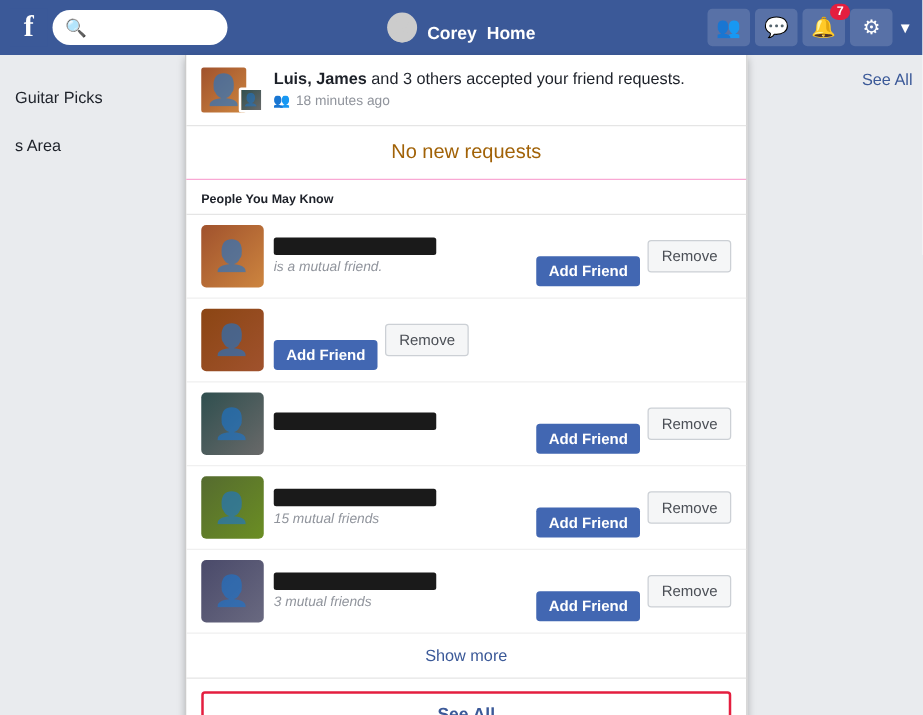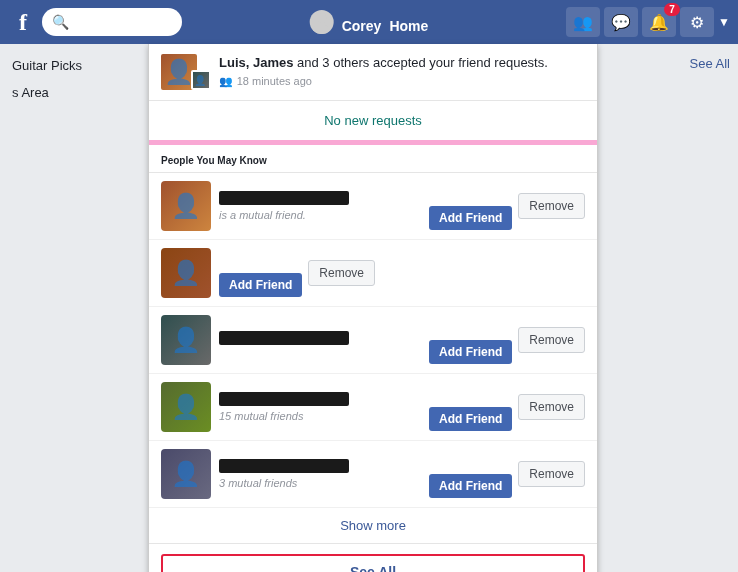--- a/index.html
+++ b/index.html
@@ -140,20 +140,21 @@
     .left-sidebar {
       width: 155px;
       padding: 8px 0;
       background: #e9ebee;
     }
     .sidebar-item {
       padding: 6px 12px;
       font-size: 13px;
       color: #1d2129;
       cursor: pointer;
+      margin-top: 12px;
     }
 
     
     .center-area {
       flex: 1;
       background: #e9ebee;
     }
 
     
     .right-sidebar {
@@ -234,23 +235,23 @@
       gap: 4px;
     }
     .notif-time-icon {
       font-size: 11px;
     }
 
     
     .no-requests {
       text-align: center;
       padding: 12px;
-      color: #0f766e;
-      font-size: 13px;
-      border-bottom: 5px solid #f9a8d4;
+      color: #a16207;
+      font-size: 16px;
+      border-bottom: 1px solid #f9a8d4;
     }
 
     
     .pymk-header {
       padding: 10px 12px 6px;
       font-size: 10px;
       font-weight: bold;
       color: #1d2129;
       border-bottom: 1px solid #e5e5e5;
     }

